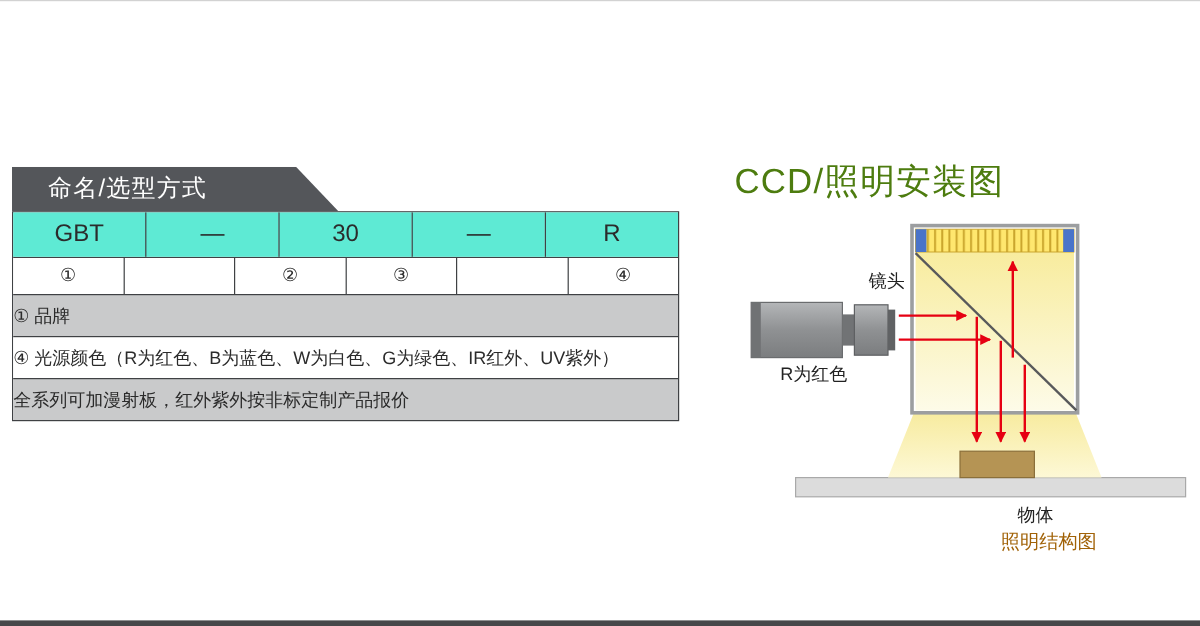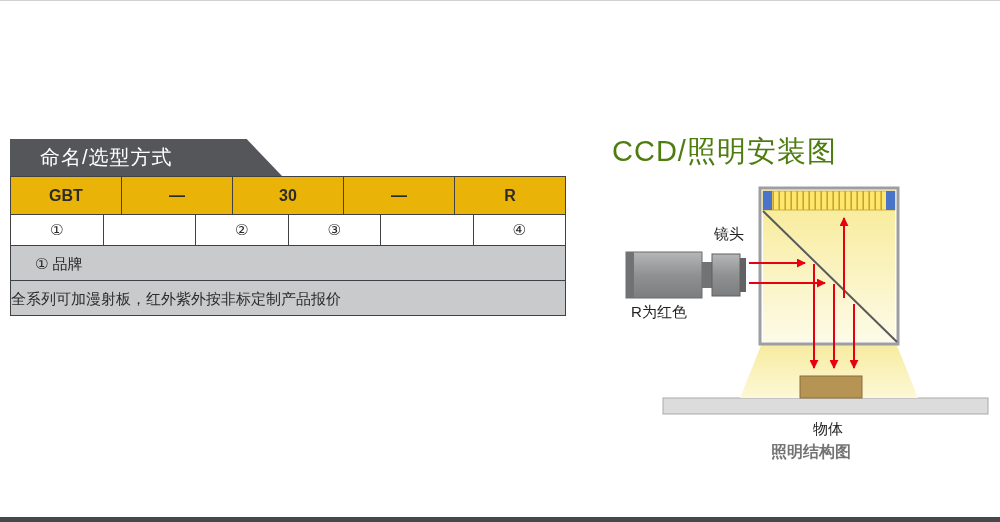--- a/index.html
+++ b/index.html
@@ -15,37 +15,37 @@
           background:#54565a;clip-path:polygon(0 0,87% 0,100% 100%,0 100%);
           color:#fff;font-size:20px;line-height:37px;padding-left:30px;letter-spacing:1px}
 
   
   .sel-table{position:absolute;left:10px;top:176px;width:556px;
              border:1px solid #3f4144;background:#fff}
   .trow{display:flex}
   .trow+.trow{border-top:1px solid #3f4144}
   .cell{flex:1;text-align:center;overflow:hidden;white-space:nowrap}
   .cell+.cell{border-left:1px solid #3f4144}
-  .code .cell{background:#eab308;height:37px;line-height:37px;font-size:16px;font-weight:700}
+  .code .cell{background:#5eead4;height:37px;line-height:37px;font-size:20px;font-weight:400}
   .num .cell{background:#fff;height:30px;line-height:30px;font-size:15px}
-  .spec{height:35px;line-height:35px;padding-left:24px;font-size:15px;background:#fff;
+  .spec{height:35px;line-height:35px;padding-left:0;font-size:15px;background:#fff;
         white-space:nowrap;overflow:hidden}
   .spec.gray{background:#c9cacb}
   .footer-row{height:35px;line-height:35px;font-size:15px;background:#c9cacb}
 
   
   .diagram-title{position:absolute;left:612px;top:132px;font-size:29px;
                  color:#4d7c0f;font-weight:500;letter-spacing:1px}
   .diagram{position:absolute;left:608px;top:180px;width:385px;height:300px}
   .diagram svg{position:absolute;left:0;top:0}
-  .dlabel{position:absolute;font-size:15px;color:#222;text-align:center;white-space:nowrap}
+  .dlabel{position:absolute;font-size:15px;color:#222;text-align:right;white-space:nowrap}
   .lens-label{left:96px;top:45px;width:50px}
   .camera-label{left:4px;top:123px;width:94px}
   .object-label{left:170px;top:240px;width:100px}
-  .caption{left:118px;top:262px;width:170px;font-size:16px;font-weight:700;color:#737373}
+  .caption{left:136px;top:262px;width:170px;font-size:16px;font-weight:400;color:#a16207}
 </style>
 </head>
 <body>
 
 <div class="topline"></div>
 
 <div class="banner">
   <span>命名/选型方式</span>
 </div>
 
@@ -59,20 +59,21 @@
   </div>
   <div class="trow num">
     <div class="cell">①</div>
     <div class="cell"></div>
     <div class="cell">②</div>
     <div class="cell">③</div>
     <div class="cell"></div>
     <div class="cell">④</div>
   </div>
   <div class="trow spec gray">①  品牌</div>
+  <div class="trow spec">④  光源颜色（R为红色、B为蓝色、W为白色、G为绿色、IR红外、UV紫外）</div>
   <div class="trow footer-row">全系列可加漫射板，红外紫外按非标定制产品报价</div>
 </div>
 
 <div class="diagram-title">CCD/照明安装图</div>
 
 <div class="diagram">
   <svg width="385" height="300" viewBox="0 0 385 300">
     <defs>
       <linearGradient id="boxGlow" x1="0" y1="0" x2="0" y2="1">
         <stop offset="0" stop-color="#f8ec9e"></stop>

